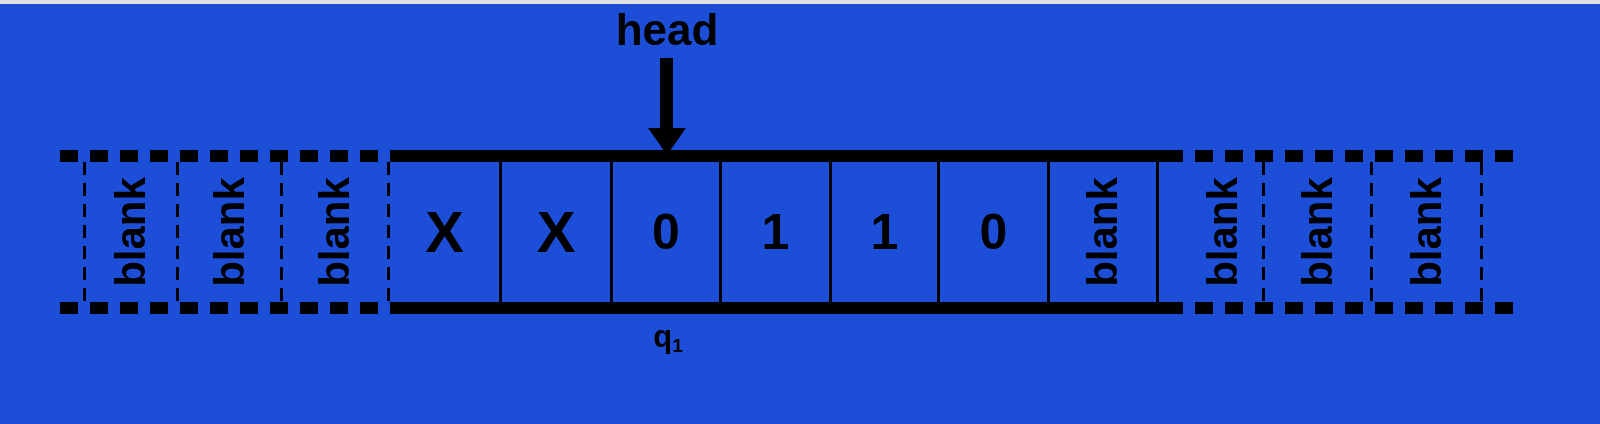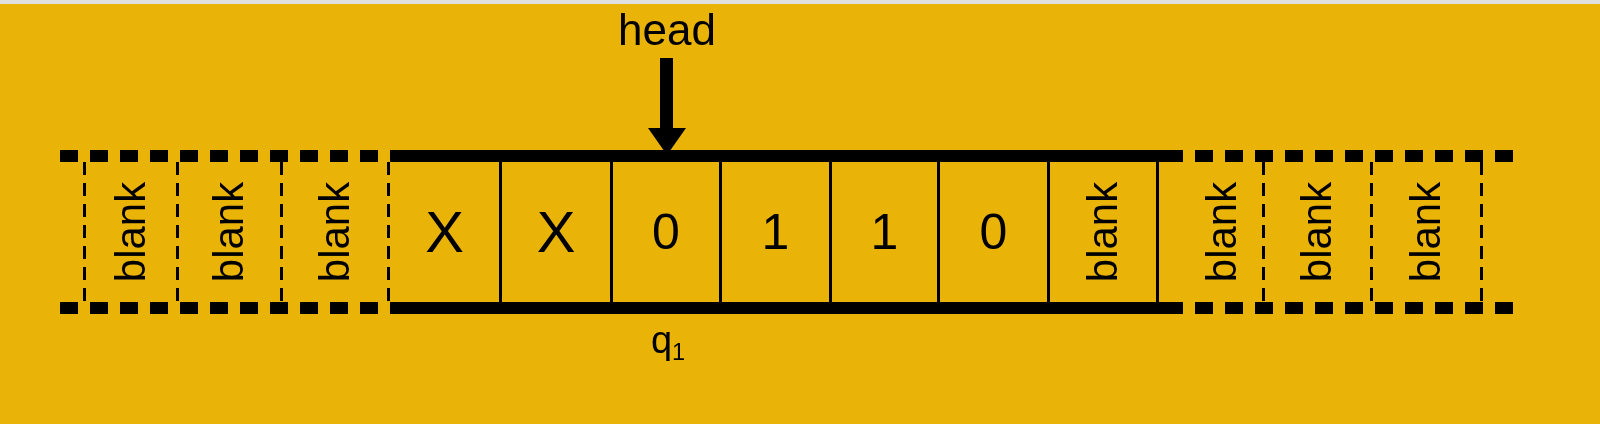--- a/index.html
+++ b/index.html
@@ -2,23 +2,24 @@
 <html><head>
 <meta charset="utf-8">
 <style>
   * { margin: 0; padding: 0; box-sizing: border-box; }
   html, body { background: #ffffff; }
   body { font-family: "Liberation Sans", sans-serif; }
   #canvas {
     position: relative;
     width: 1600px;
     height: 424px;
-    background: #eab308;
+    background: #1d4ed8;
     overflow: hidden;
     color: #000000;
+    font-weight: bold;
   }
   
   .top-strip {
     position: absolute;
     left: 0; top: 0;
     width: 1600px; height: 4px;
     background: #e0e0e0;
   }
   
   .head-label {
@@ -110,21 +111,21 @@
   
   .w23{width:23px}.w90{width:90px}.w101{width:101px}.w104{width:104px}
   .w112{width:112px}.w111{width:111px}.w109{width:109px}.w110{width:110px}
   .w108{width:108px}.w24{width:24px}
   .w79{width:79px}.w105{width:105px}.w107{width:107px}.w40{width:40px}
   
   .state-label {
     position: absolute;
     left: 668px; top: 320px;
     transform: translateX(-50%);
-    font-size: 38px;
+    font-size: 31px;
     line-height: 1.1;
     color: #000;
     white-space: nowrap;
   }
   .state-label sub {
     font-size: 0.62em;
     vertical-align: -0.28em;
   }
 </style>
 </head>

